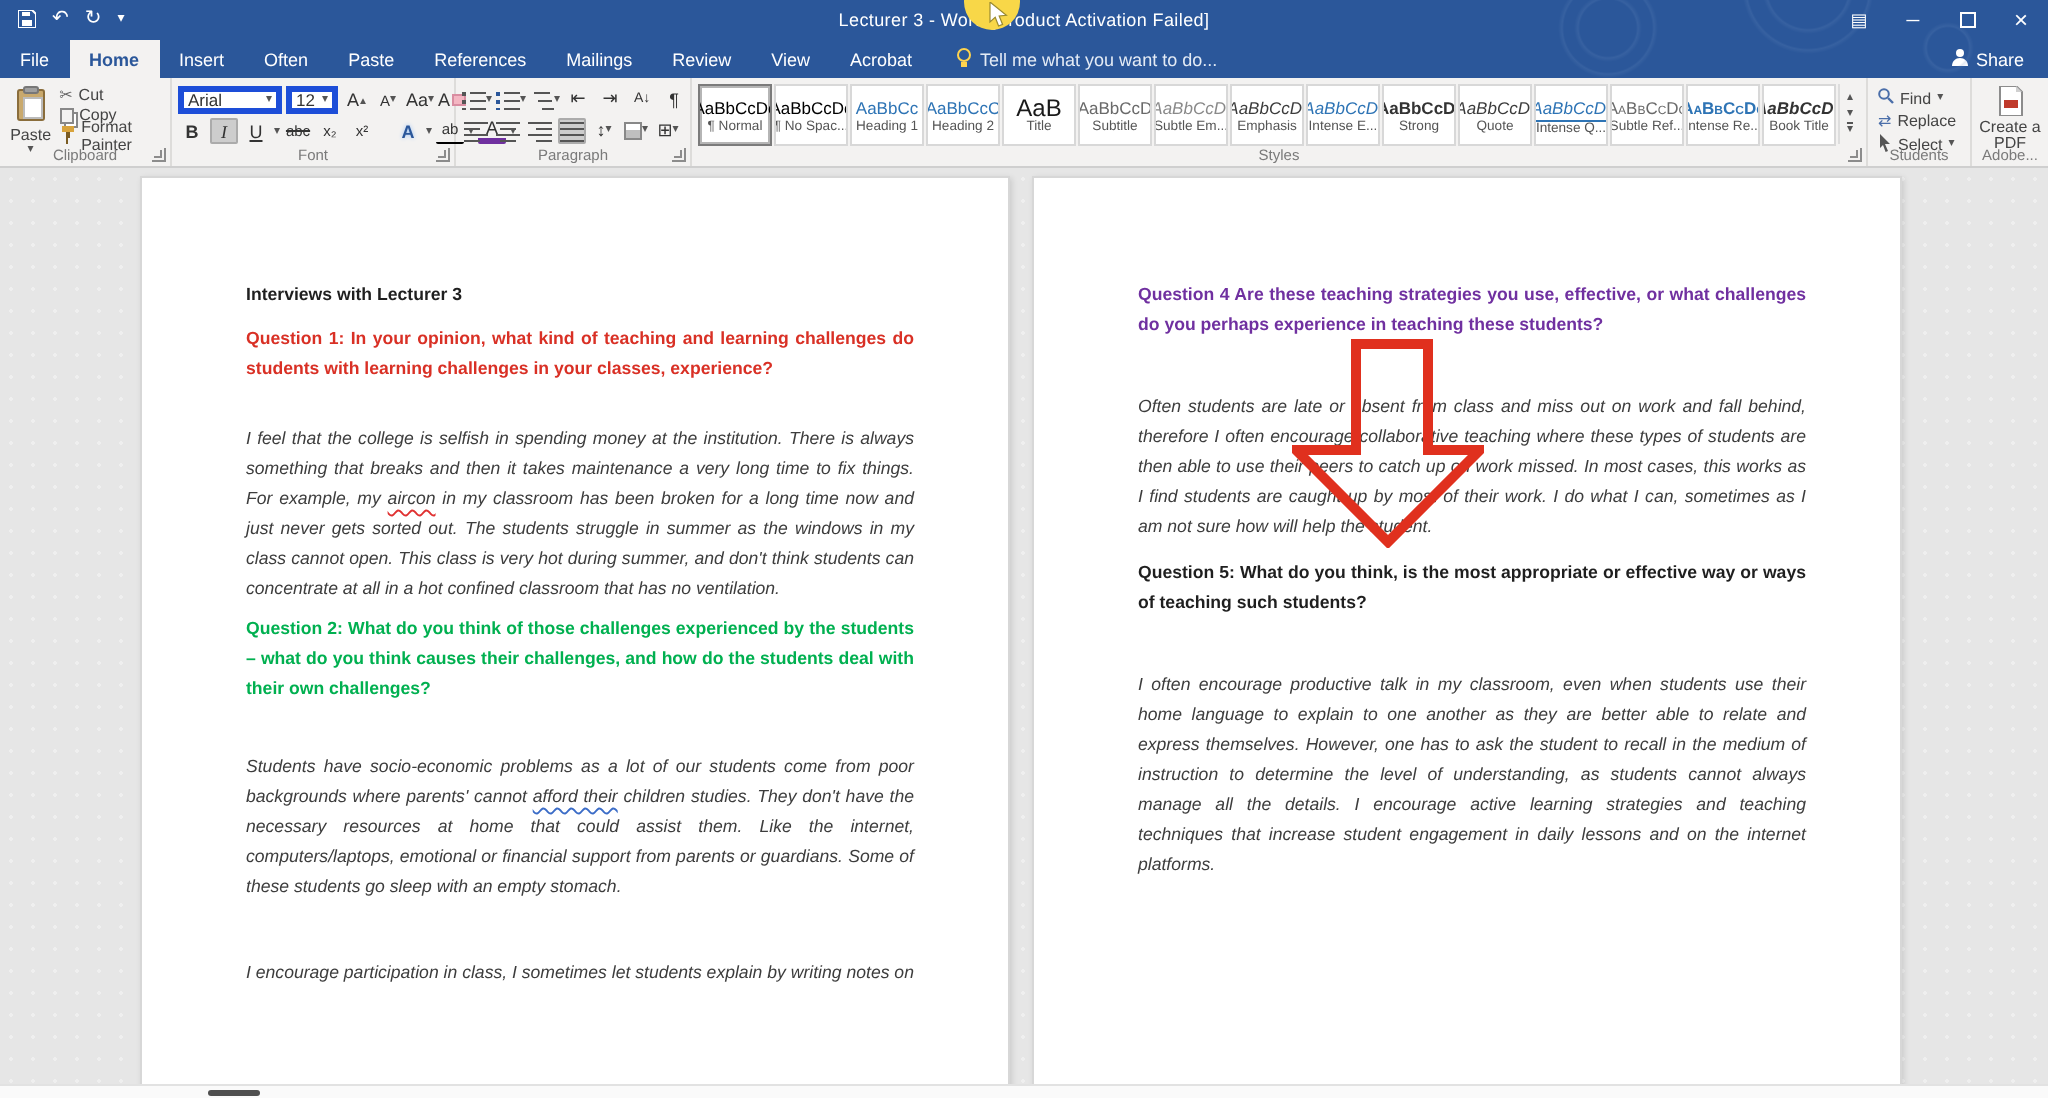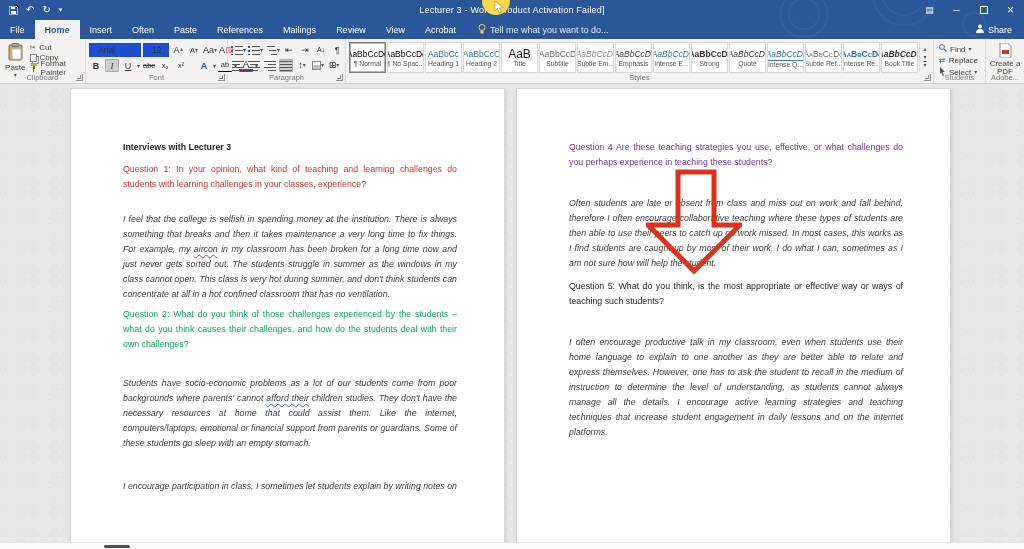--- a/index.html
+++ b/index.html
@@ -30,21 +30,21 @@
   .ribbon{position:absolute;top:39px;left:0;right:0;height:45px;background:#f3f2f1;border-bottom:1px solid #cfcfcf;display:flex;z-index:28}
   .group{position:relative;border-right:1px solid #dddcda;padding:2px 3px 11px;display:flex;gap:2px}
   .grouplabel{position:absolute;bottom:0;left:0;right:0;text-align:center;font-size:7.5px;color:#7a7a7a;line-height:10px}
   .launcher{position:absolute;bottom:2px;right:2px;width:7px;height:7px;border-right:1px solid #8c8c8c;border-bottom:1px solid #8c8c8c}
   .launcher:before{content:"";position:absolute;right:1px;bottom:1px;width:3px;height:3px;border-right:1px solid #8c8c8c;border-bottom:1px solid #8c8c8c}
   .bigbtn{width:30px;display:flex;flex-direction:column;align-items:center;justify-content:space-between;padding:2px 0;font-size:8px;color:#444}
   .col2{display:flex;flex-direction:column;gap:1px;justify-content:flex-start;padding-top:2px}
   .smallcmd{display:flex;align-items:center;gap:3px;font-size:8px;color:#444;height:10px}
   .fontgrid,.pargrid{display:flex;flex-direction:column;gap:2px;padding-top:2px}
   .frow{display:flex;align-items:center;gap:2px;height:14px}
-  .combo{background:#fff;border:7px solid #1d4ed8;font-size:8.5px;color:#333;display:flex;align-items:center;justify-content:space-between;padding:0 2px;height:14px}
+  .combo{background:#fff;border:3px solid #1d4ed8;font-size:8.5px;color:#333;display:flex;align-items:center;justify-content:space-between;padding:0 2px;height:14px}
   .rbtn{min-width:14px;height:13px;display:flex;align-items:center;justify-content:center;font-size:9px;color:#333;border-radius:1px}
   .rbtn.pressed{background:#cdcdcd;border:1px solid #ababab}
   .caret{font-size:6px;color:#555;line-height:6px}
   .vsep{width:1px;background:#dddcda;margin:1px 2px}
   .ul-bar{text-decoration:underline}
   .hl-bar{border-bottom:1px solid #000000;line-height:8px}
   .fc-bar{border-bottom:3px solid #7030A0;line-height:8px}
   .fx-a{color:#2b579a;text-shadow:0 0 2px #9cc3f5;font-weight:bold}
   .clear-a:after{content:"";display:inline-block;width:5px;height:4px;background:#f4b6c2;margin-left:1px;border:1px solid #d98da1}
 
@@ -81,21 +81,21 @@
   .editcol{display:flex;flex-direction:column;gap:2px;padding:3px 2px;font-size:8px;color:#444;width:48px}
   .editrow{display:flex;align-items:center;gap:3px;height:10px}
 
   
   .docarea{position:absolute;top:84px;left:0;right:0;bottom:0;background:#e6e6e6;background-image:radial-gradient(#efefef 1px,transparent 1px);background-size:11px 11px}
   .page{position:absolute;top:4px;width:435px;height:460px;background:#fff;border:1px solid #d7d7d7;box-shadow:1px 1px 3px rgba(0,0,0,.12)}
   .page1{left:70px}
   .page2{left:516px}
   .ptxt{padding:51px 47px 0 52px}
   .doc-h{font-size:8.8px;font-weight:bold;color:#1f1f1f;line-height:15px}
-  .q{font-size:8.8px;font-weight:normal;line-height:15px;text-align:justify}
+  .q{font-size:8.8px;font-weight:bold;line-height:15px;text-align:justify}
   .q1{color:#d93025;margin-top:7px}
   .q2{color:#00B050;margin-top:5px}
   .q3{color:#00B0F0;margin-top:28px}
   .q4{color:#7030A0}
   .q5{color:#1f1f1f;margin-top:8px}
   .ans{font-size:8.8px;font-style:italic;color:#3d3d3d;line-height:15px;text-align:justify}
   .a1{margin-top:20px}.a2{margin-top:24px}.a3{margin-top:28px}.a4{margin-top:26px}.a5{margin-top:26px}
   .u-spell{text-decoration:underline wavy #e03131 1px;text-underline-offset:2px}
   .u-grammar{text-decoration:underline wavy #3b6cc7 1px;text-underline-offset:2px}
 

